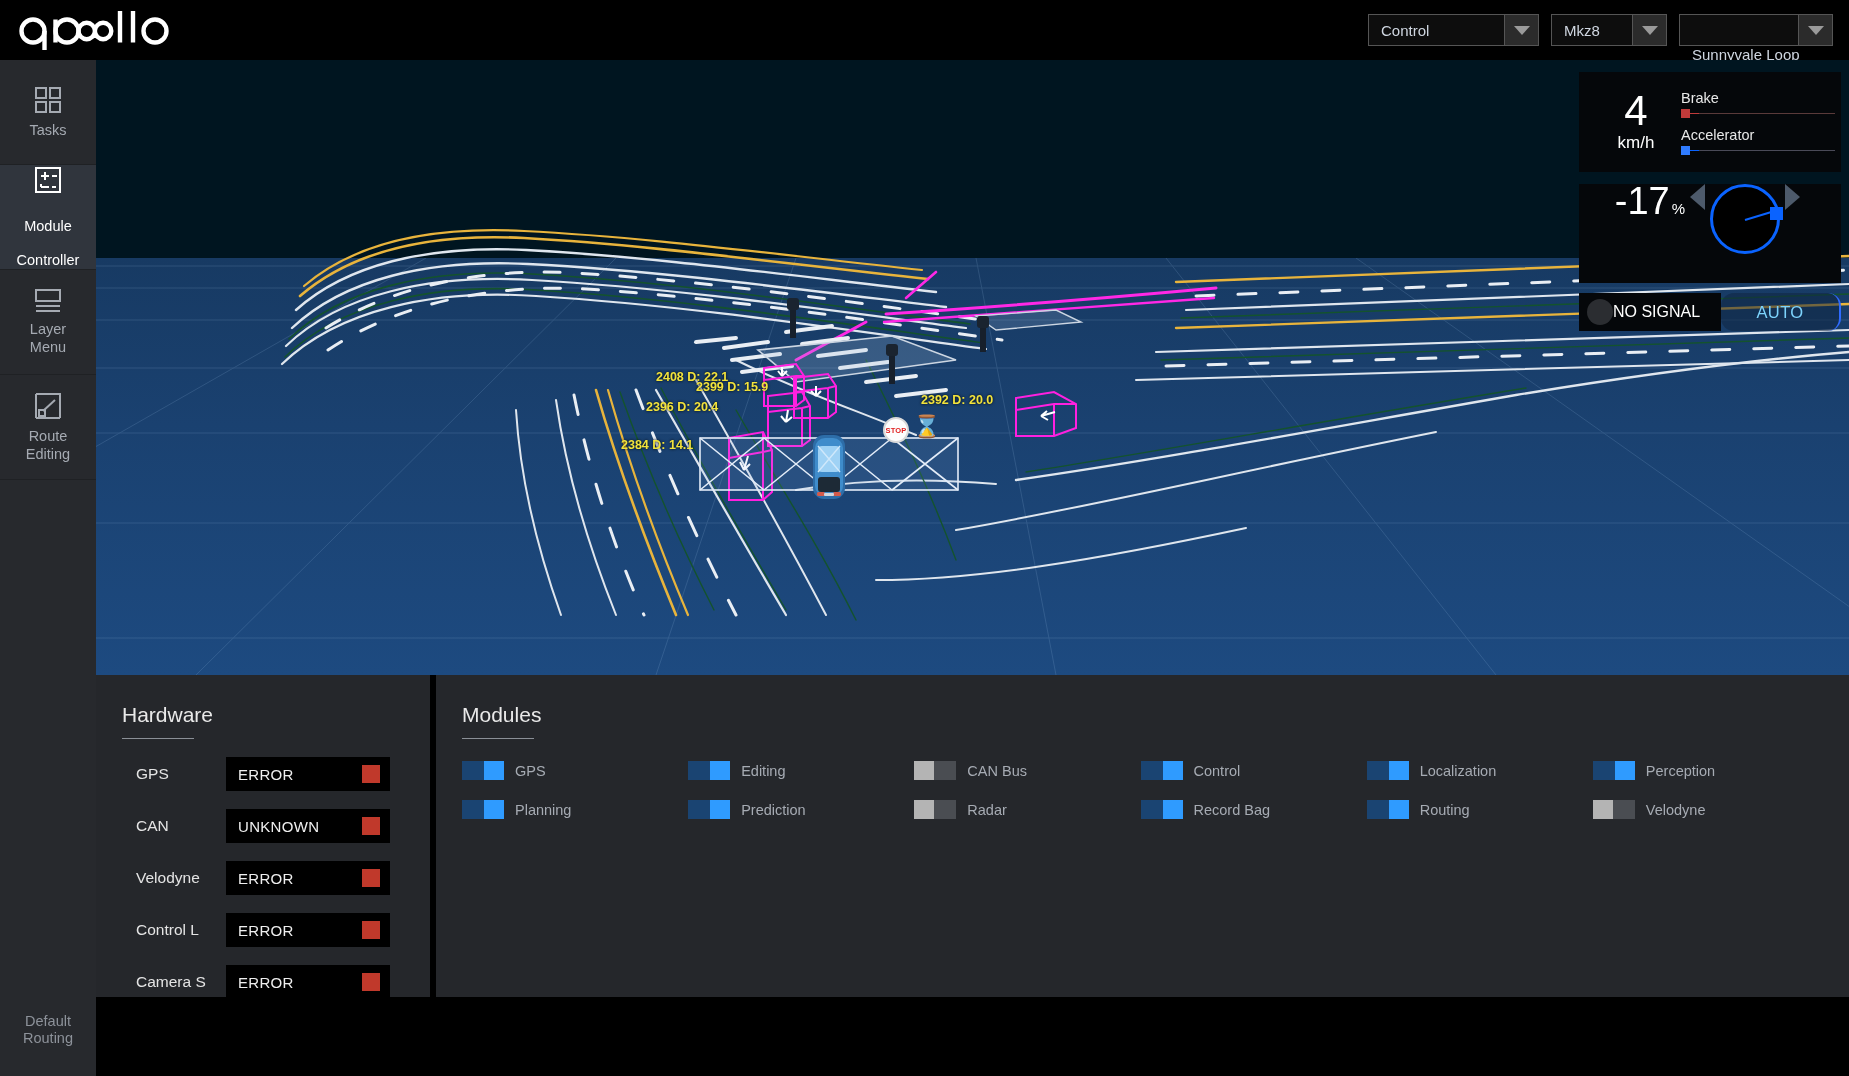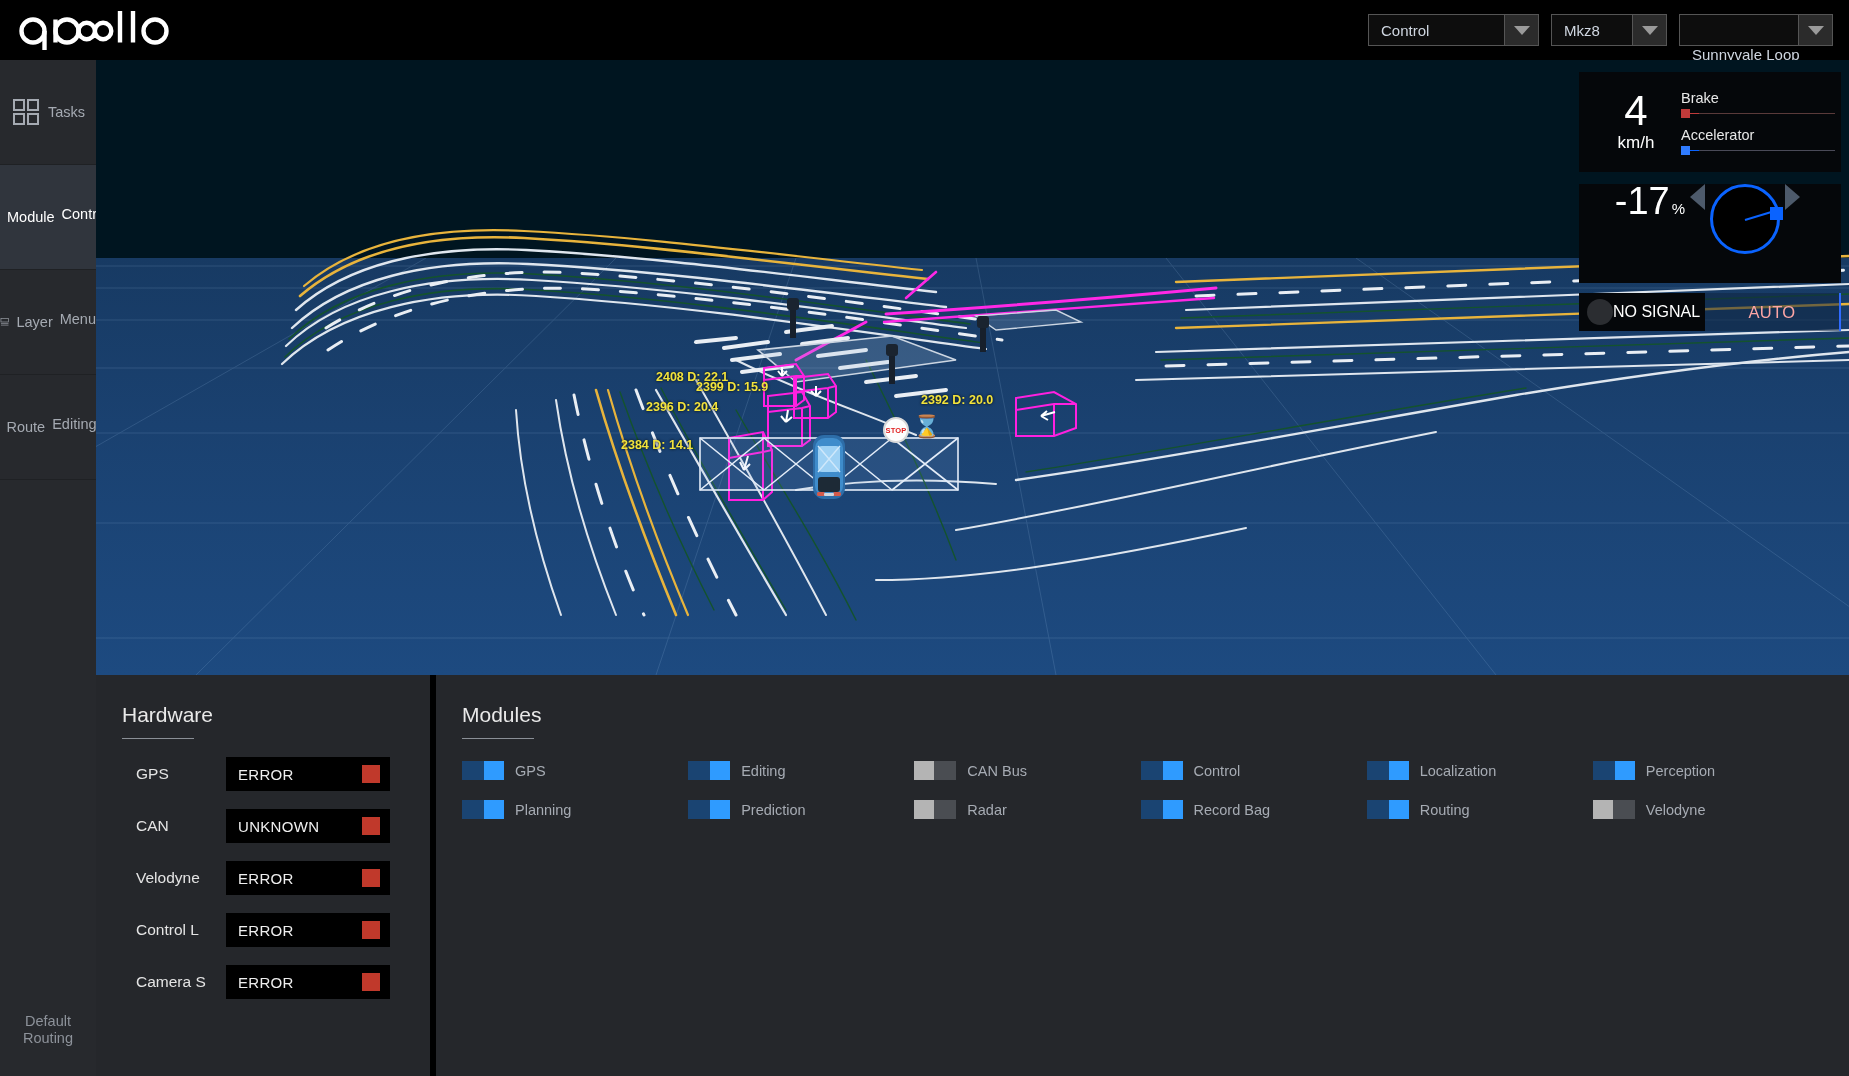--- a/index.html
+++ b/index.html
@@ -36,21 +36,21 @@
   }
   .caret { width: 0; height: 0; border-left: 8px solid transparent;
            border-right: 8px solid transparent; border-top: 9px solid #9a9a9a; }
 
   
   .sidebar {
     position: absolute; left: 0; top: 60px; width: 96px; height: 1016px;
     background: #27292d; display: flex; flex-direction: column;
   }
   .side-item {
-    height: 105px; display: flex; flex-direction: row;
+    height: 105px; display: flex; flex-direction: column;
     align-items: center; justify-content: center; gap: 7px;
     color: #a5aab2; font-size: 14.5px; line-height: 17px; text-align: center;
     cursor: pointer; border-bottom: 1px solid #1f2124;
   }
   .side-item.active { background: #30353d; color: #fff; justify-content: space-between; }
   .side-item.active .ic { stroke: #fff; }
   .side-item .ic { stroke: #a5aab2; }
   .side-bottom { margin-top: auto; height: 92px; display: flex; align-items: center;
                  justify-content: center; text-align: center; color: #8d929a;
                  font-size: 14.5px; line-height: 17px; cursor: pointer; }
@@ -108,26 +108,26 @@
   .dial { position:relative; width:70px; height:70px; border-radius:50%;
           border:3px solid #0a63ff; background:#000; }
   .dial-needle { position:absolute; left:50%; top:50%; width:31px; height:2px;
                  background:#0a63ff; transform-origin: 0 50%; }
   .dial-knob { position:absolute; width:13px; height:13px; background:#0a63ff; }
 
   .statusrow { display:flex; margin:10px 8px 0 12px; height:38px; }
   .nosig { flex:1; background:#05070a; display:flex; align-items:center; padding-left:8px; }
   .nosig-dot { width:26px; height:26px; border-radius:50%; background:#2b2d31; }
   .nosig-txt { color:#fff; font-size:16px; }
-  .autobtn { width:136px; background:rgba(17,38,66,.55); border-right:2px solid #2f6bff;
+  .autobtn { width:120px; background:rgba(17,38,66,.55); border-right:2px solid #2f6bff;
              display:flex; align-items:center; justify-content:center;
-             color:#fca5a5; font-size:16.5px; letter-spacing:.4px; cursor:pointer; }
+             color:#7dd3fc; font-size:16.5px; letter-spacing:.4px; cursor:pointer;border-radius:13px; }
 
   
-  .bottom { position:absolute; left:96px; top:675px; width:1753px; height:401px; display:flex; }
+  .bottom { position:absolute; left:96px; top:675px; width:1753px; height:322px; display:flex; }
   .panel { background:#25272b; }
   .hw-panel { width:340px; border-right:6px solid #000; padding:28px 0 0 26px; }
   .mod-panel { flex:1; padding:28px 0 0 26px; }
   .panel-title { color:#e9e9e9; font-size:21px; font-weight:400; }
   .title-rule { width:72px; height:1px; background:#8a8f96; margin:11px 0 0 0; }
 
   .hw-row { display:flex; align-items:center; margin-top:18px; }
   .hw-name { width:104px; color:#e4e4e4; font-size:15.5px; padding-left:14px; }
   .hw-status { width:164px; height:34px; background:#000; display:flex;
                align-items:center; justify-content:space-between; padding:0 10px 0 12px; }

